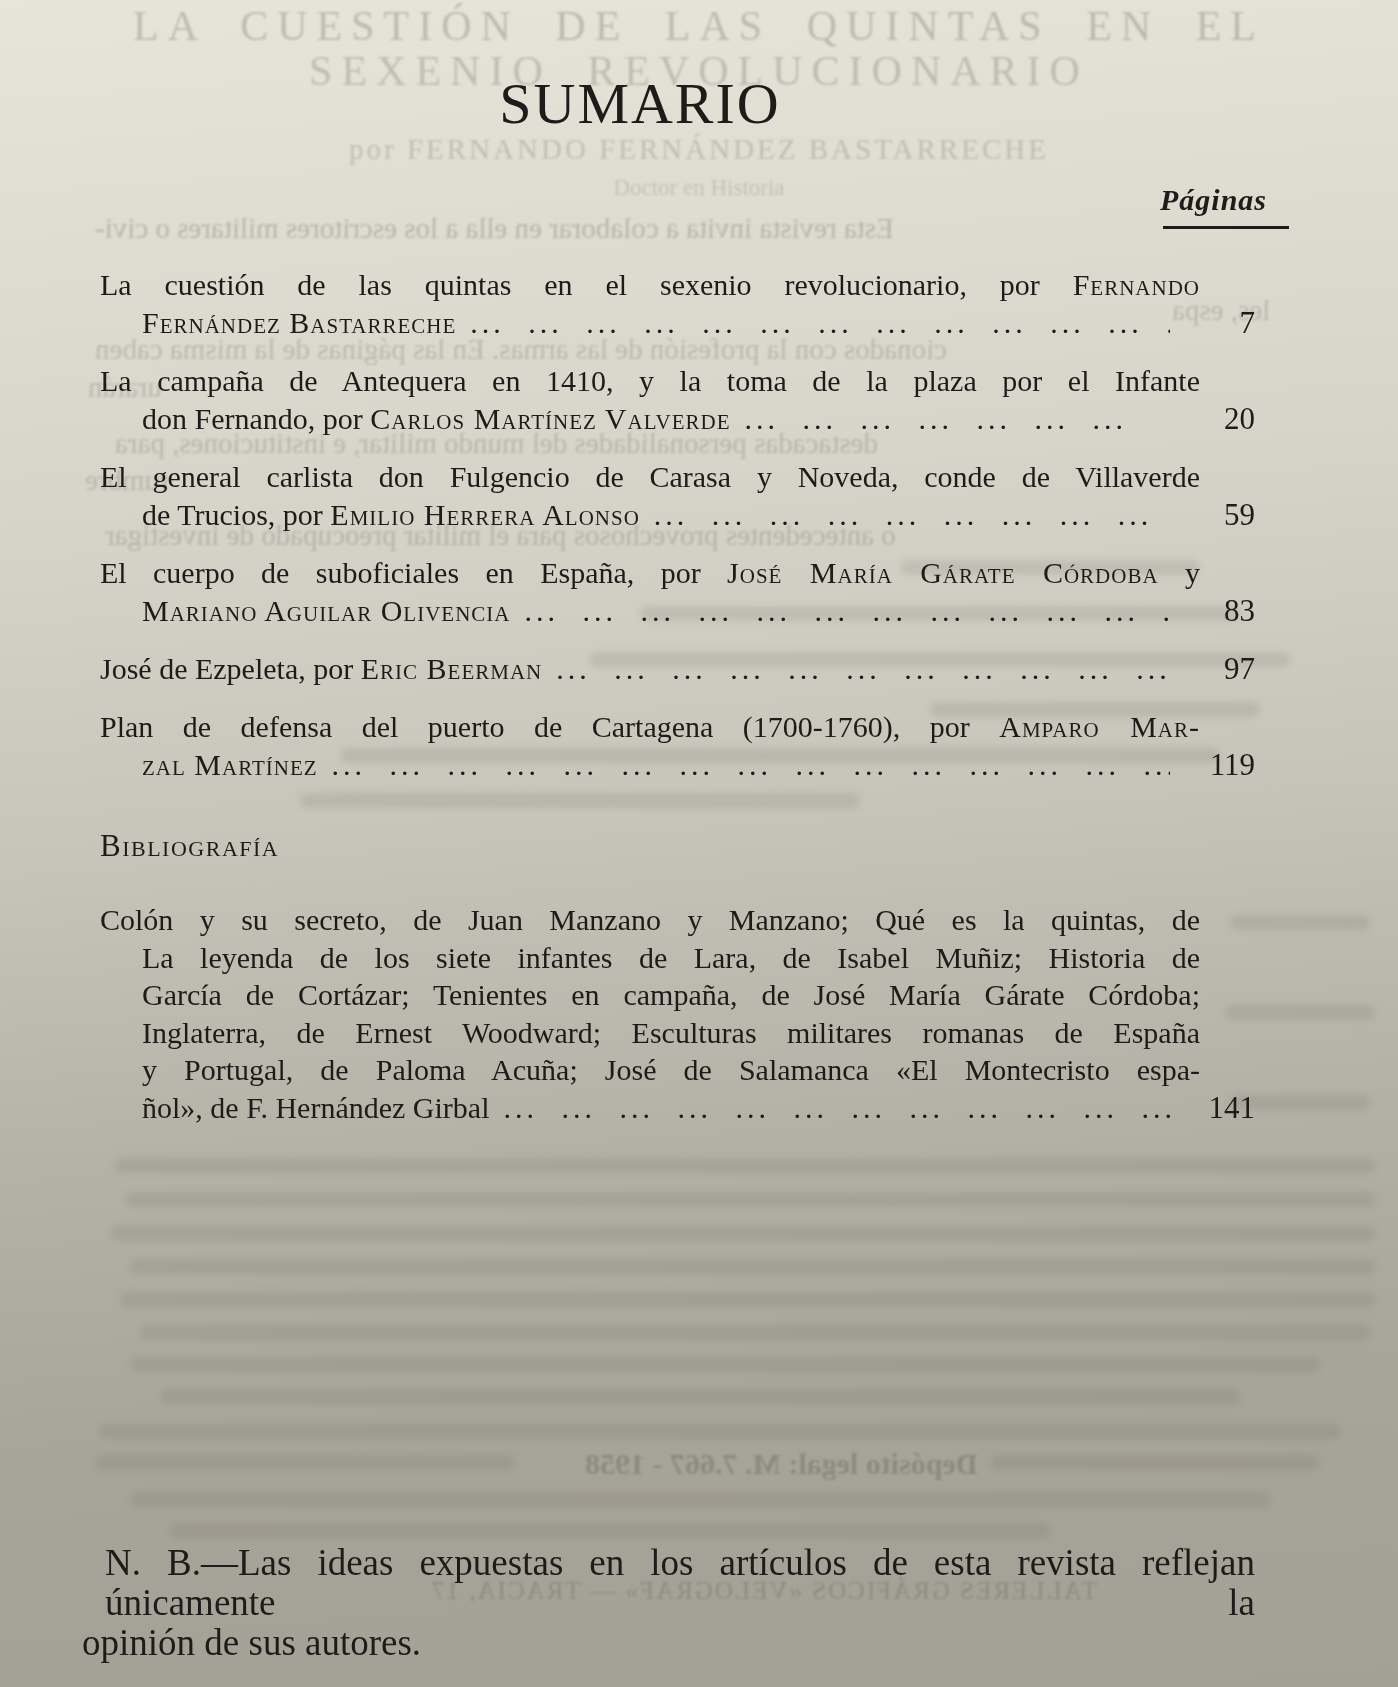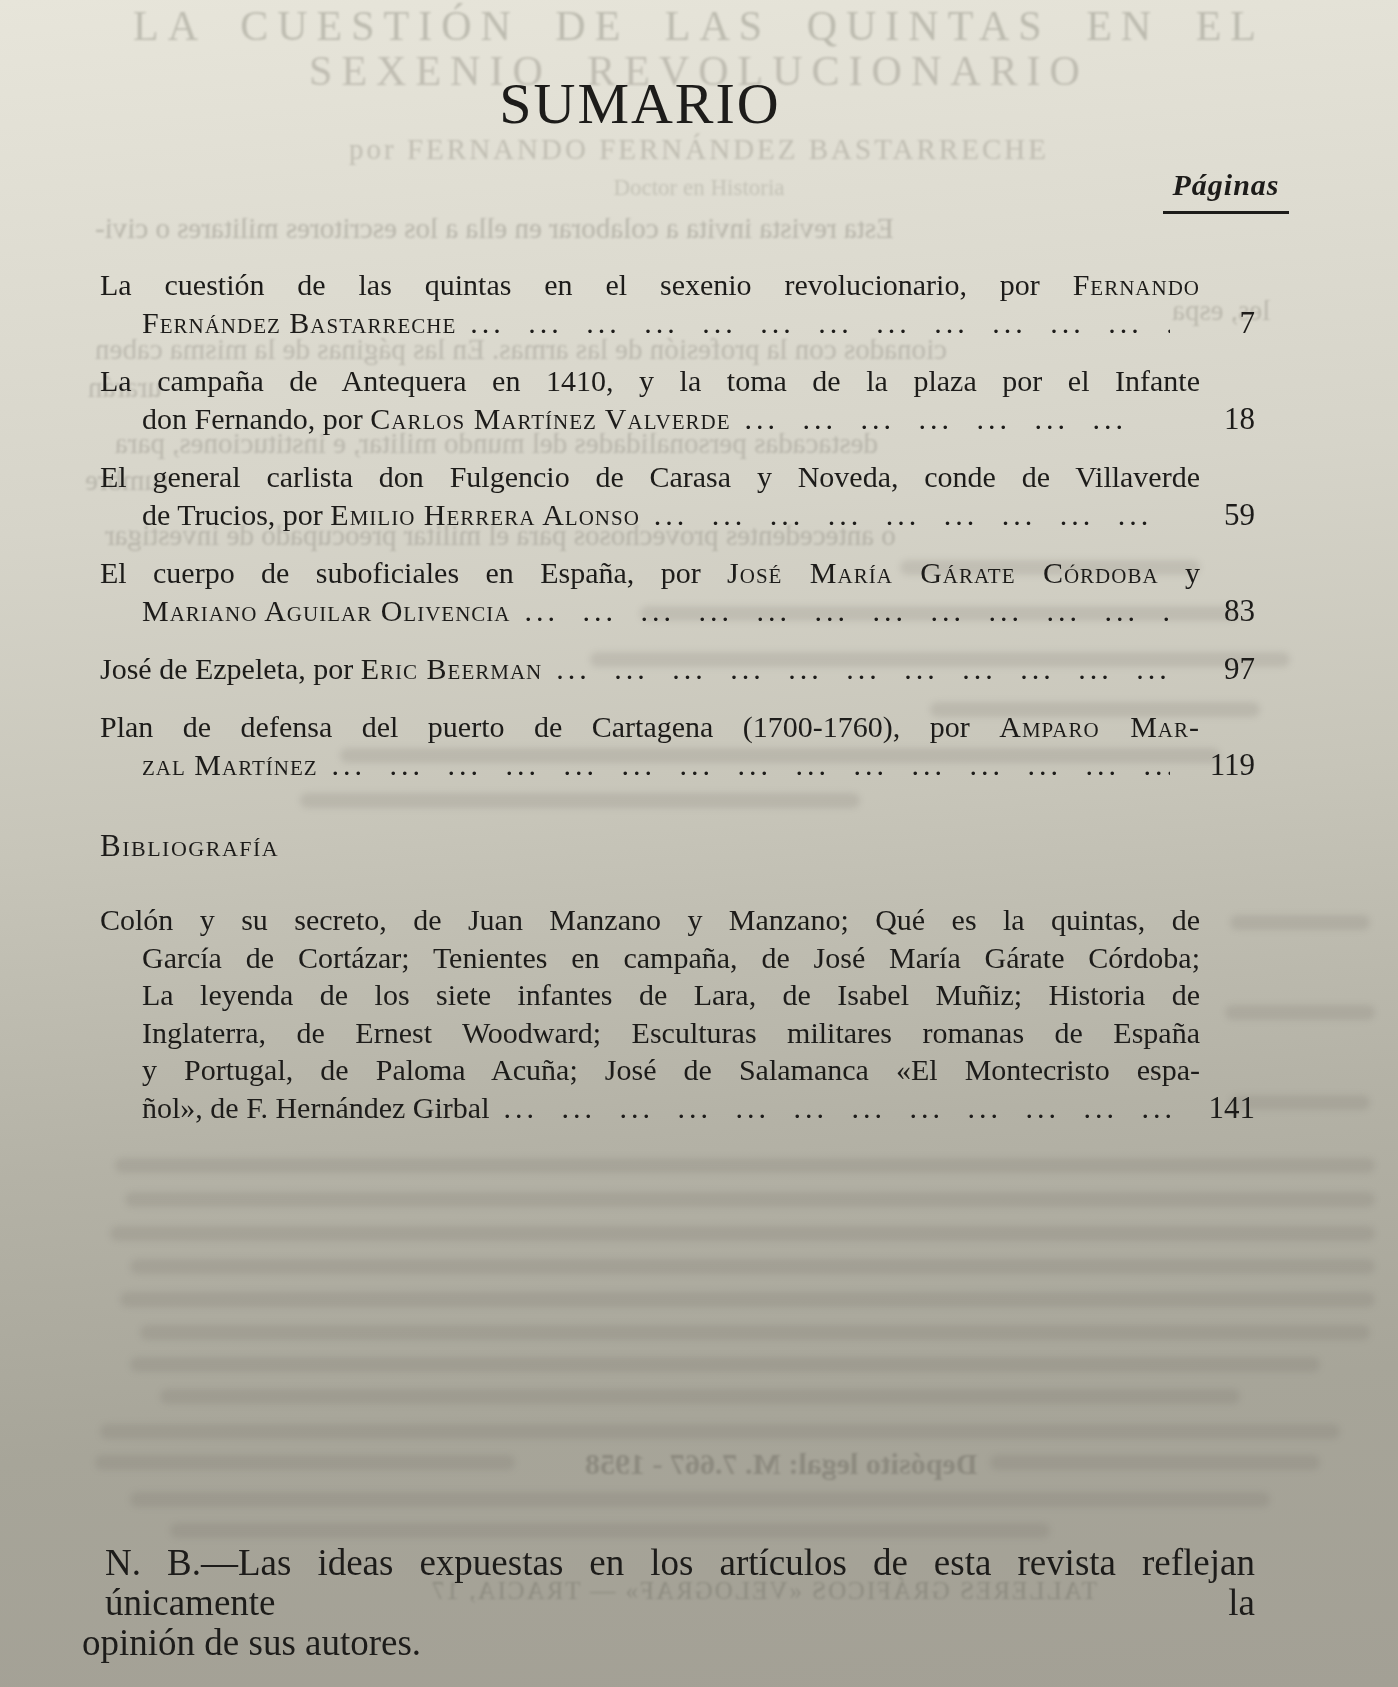--- a/index.html
+++ b/index.html
@@ -27,21 +27,21 @@
   .g7{top:371px;left:88px;font-size:29px;color:rgba(95,93,82,.25);}
   .g8{top:427px;left:115px;font-size:29px;color:rgba(95,93,82,.25);}
   .g9{top:464px;left:85px;font-size:29px;color:rgba(95,93,82,.25);}
   .g10{top:519px;left:105px;font-size:29px;color:rgba(95,93,82,.25);}
   .g11{top:1447px;left:585px;font-size:30px;font-weight:bold;color:rgba(90,88,78,.34);}
   .g12{top:1577px;left:430px;font-size:25px;letter-spacing:2px;color:rgba(90,88,78,.30);}
   .gbar{position:absolute;height:15px;background:rgba(98,96,84,.15);filter:blur(3px);border-radius:8px;pointer-events:none;}
   
   .title{position:absolute;top:70px;left:0;width:1280px;text-align:center;
          font-size:58px;letter-spacing:2px;}
-  .paginas-wrap{position:absolute;top:168px;right:106px;width:132px;text-align:center;}
+  .paginas-wrap{position:absolute;top:183px;right:106px;width:132px;text-align:left;}
   .paginas{font-style:italic;font-weight:bold;font-size:30px;letter-spacing:1px;}
   .paginas-rule{margin:9px auto 0 auto;height:3px;width:126px;background:#1d1c1a;}
   .toc{position:absolute;top:266px;left:100px;width:1155px;font-size:30px;line-height:38px;}
   .entry{margin-bottom:20px;}
   .line{text-align:justify;text-align-last:justify;margin-right:55px;}
   .lastline{display:flex;align-items:flex-end;}
   .entry.ind .lastline{padding-left:42px;}
   .ltext{white-space:nowrap;flex:none;}
   .dots{flex:1;overflow:hidden;white-space:nowrap;padding:0 12px 0 14px;
         letter-spacing:4px;word-spacing:12px;}
@@ -113,21 +113,21 @@
           <span class="ltext"><span class="sc">Fernández Bastarreche</span></span>
           <span class="dots">... ... ... ... ... ... ... ... ... ... ... ... ...</span>
           <span class="pnum">7</span>
         </div>
       </div>
       <div class="entry ind">
         <div class="line"><span>La campaña de Antequera en 1410, y la toma de la plaza por el Infante</span></div>
         <div class="lastline">
           <span class="ltext"><span>don Fernando, por </span><span class="sc">Carlos Martínez Valverde</span></span>
           <span class="dots">... ... ... ... ... ... ...</span>
-          <span class="pnum">18</span>
+          <span class="pnum">20</span>
         </div>
       </div>
       <div class="entry ind">
         <div class="line"><span>El general carlista don Fulgencio de Carasa y Noveda, conde de Villaverde</span></div>
         <div class="lastline">
           <span class="ltext"><span>de Trucios, por </span><span class="sc">Emilio Herrera Alonso</span></span>
           <span class="dots">... ... ... ... ... ... ... ... ... ...</span>
           <span class="pnum">59</span>
         </div>
       </div>
@@ -153,22 +153,22 @@
           <span class="dots">... ... ... ... ... ... ... ... ... ... ... ... ... ... ... ... ...</span>
           <span class="pnum">119</span>
         </div>
       </div>
     </div>
 
   <div class="biblio-heading">Bibliografía</div>
 
   <div class="biblio" id="biblio">
       <div class="line"><span class="it">Colón y su secreto,</span><span> de Juan Manzano y Manzano; </span><span class="it">Qué es la quintas,</span><span> de</span></div>
+      <div class="line ind"><span class="it">La leyenda de los siete infantes de Lara,</span><span> de Isabel Muñiz; </span><span class="it">Historia de</span></div>
       <div class="line ind"><span>García de Cortázar; </span><span class="it">Tenientes en campaña,</span><span> de José María Gárate Córdoba;</span></div>
-      <div class="line ind"><span class="it">La leyenda de los siete infantes de Lara,</span><span> de Isabel Muñiz; </span><span class="it">Historia de</span></div>
       <div class="line ind"><span class="it">Inglaterra,</span><span> de Ernest Woodward; </span><span class="it">Esculturas militares romanas de España</span></div>
       <div class="line ind"><span class="it">y Portugal,</span><span> de Paloma Acuña; </span><span class="it">José de Salamanca «El Montecristo espa-</span></div>
       <div class="lastline">
         <span class="ltext"><span class="it">ñol»,</span><span> de F. Hernández Girbal</span></span>
         <span class="dots">... ... ... ... ... ... ... ... ... ... ... ...</span>
         <span class="pnum">141</span>
       </div>
     </div>
 
   <div class="note">

